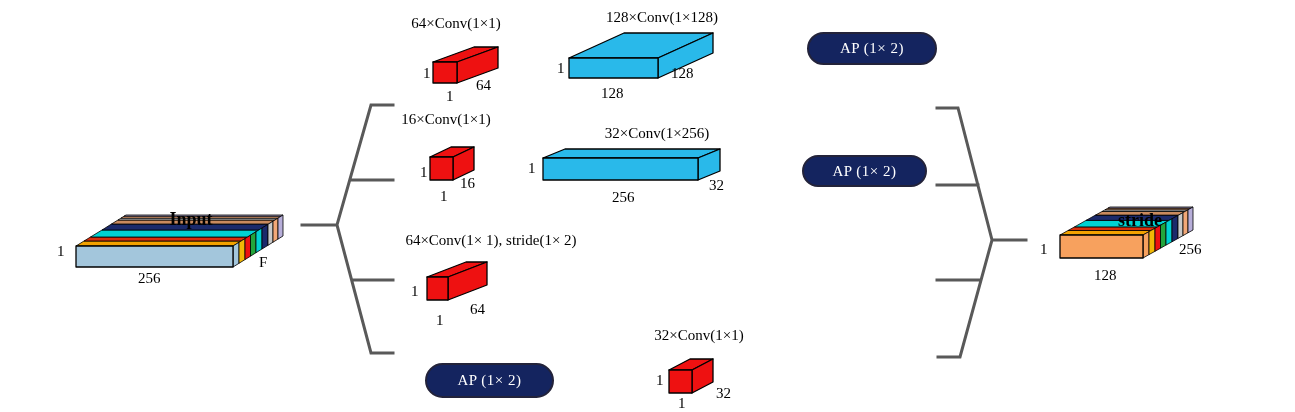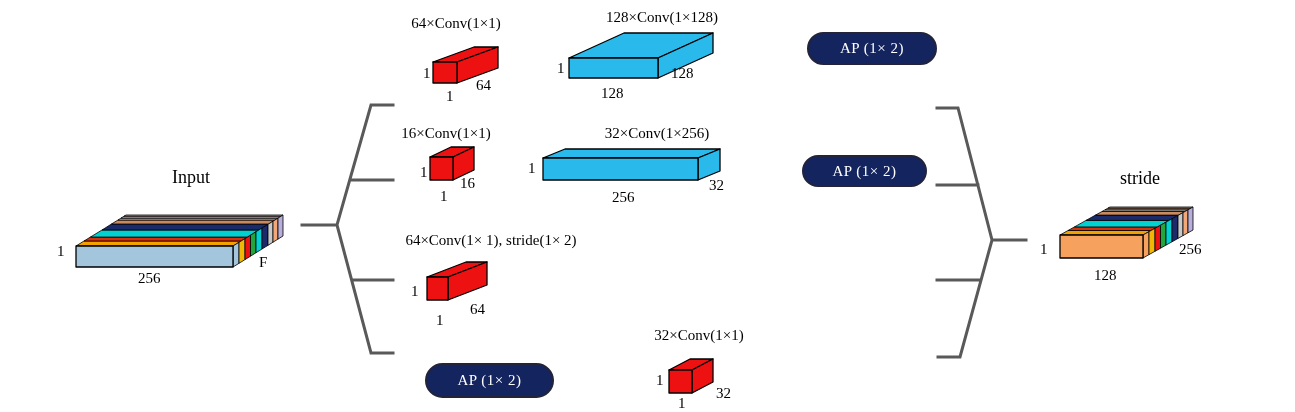--- a/index.html
+++ b/index.html
@@ -1,21 +1,21 @@
 <!DOCTYPE html>
 <html><head>
 <meta charset="utf-8">
 <style>
   html,body{margin:0;padding:0;background:#ffffff;}
   .canvas{position:relative;width:1295px;height:412px;background:#ffffff;overflow:hidden;
           font-family:"Liberation Serif","DejaVu Serif",serif;}
   .shapes{position:absolute;left:0;top:0;}
   .lbl{position:absolute;font-size:15px;color:#000;white-space:nowrap;line-height:1.1;}
   .ctr{transform:translateX(-50%);}
-  .ttl{font-weight:normal;font-size:18px;}
+  .ttl{font-weight:bold;font-size:18px;margin-top:42px;}
   .pill{position:absolute;background:#14245f;border:2px solid #23233a;border-radius:999px;
         color:#ffffff;display:flex;align-items:center;justify-content:center;
         font-size:15px;letter-spacing:0.5px;font-family:Liberation Serif, serif;}
   svg polygon,svg rect{stroke:#000;stroke-width:1.3;stroke-linejoin:round;}
   svg .band{stroke-width:0.8;}
   svg .fan{fill:none;stroke:#595959;stroke-width:3;stroke-linecap:square;}
 </style>
 </head>
 <body>
 
@@ -120,21 +120,21 @@
   <div class="lbl" style="left:476px;top:77px">64</div>
   <div class="lbl" style="left:446px;top:88px">1</div>
 
   <div class="lbl ctr" style="left:662px;top:9px">128×Conv(1×128)</div>
   <div class="lbl" style="left:557px;top:60px">1</div>
   <div class="lbl" style="left:671px;top:65px">128</div>
   <div class="lbl" style="left:601px;top:85px">128</div>
 
   <div class="pill" style="left:807px;top:32px;width:126px;height:29px">AP (1× 2)</div>
 
-  <div class="lbl ctr" style="left:446px;top:125px">16×Conv(1×1)</div>
+  <div class="lbl ctr" style="left:446px;top:111px">16×Conv(1×1)</div>
   <div class="lbl" style="left:420px;top:164px">1</div>
   <div class="lbl" style="left:460px;top:175px">16</div>
   <div class="lbl" style="left:440px;top:188px">1</div>
 
   <div class="lbl ctr" style="left:657px;top:125px">32×Conv(1×256)</div>
   <div class="lbl" style="left:528px;top:160px">1</div>
   <div class="lbl" style="left:709px;top:177px">32</div>
   <div class="lbl" style="left:612px;top:189px">256</div>
 
   <div class="pill" style="left:802px;top:155px;width:121px;height:28px">AP (1× 2)</div>

